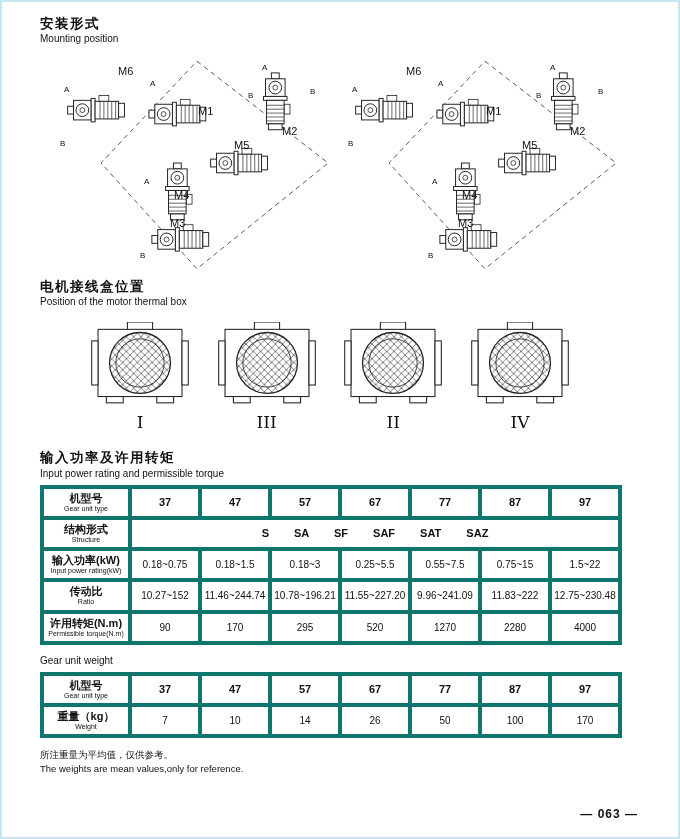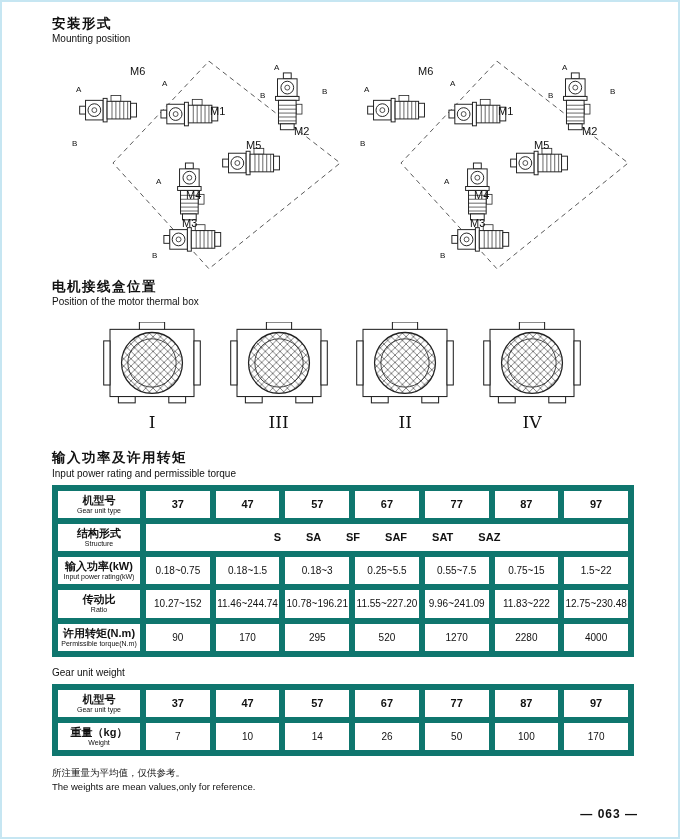--- a/index.html
+++ b/index.html
@@ -9,21 +9,21 @@
     font-family:"Liberation Sans","DejaVu Sans",sans-serif;
     color:#111;
   }
   .page {
     position:relative;
     width:680px; height:839px;
     background:#fff;
     border:2px solid #c6e6f2;
     overflow:hidden;
   }
-  .content { padding:12px 30px 0 50px; }
+  .content { padding:12px 30px 0 38px; }
 
   
   .sec { }
   .t-zh { font-size:13.5px; font-weight:bold; letter-spacing:1.5px; line-height:1.2; }
   .t-en { font-size:10px; line-height:1.2; margin-top:1px; }
 
   
   .clusters { display:flex; gap:4px; margin-top:6px; margin-left:12px; }
   .cluster { position:relative; width:284px; height:228px; }
   .cluster svg { display:block; }
@@ -32,21 +32,21 @@
   .axl  { position:absolute; font-size:8px; }
 
   
   .tb-row { display:flex; justify-content:space-between; width:484px; margin:14px 0 0 48px; }
   .tb-item { width:104px; text-align:center; }
   .tb-item svg { display:block; margin:0 auto; }
   .roman { font-family:"DejaVu Serif","Liberation Serif",serif; font-size:17px; margin-top:6px; }
 
   
   table.spec { border-collapse:collapse; table-layout:fixed; width:582px; margin-top:5px; }
-  .spec th, .spec td { border:6px solid #0f766e; text-align:center; vertical-align:middle; padding:3px 0; background:#fff; }
+  .spec th, .spec td { border:4px solid #0f766e; text-align:center; vertical-align:middle; padding:3px 0; background:#fff; }
   .hzh { display:block; font-size:11px; font-weight:bold; line-height:1.2; }
   .hen { display:block; font-size:7px; font-weight:normal; line-height:1.15; }
   .model { font-weight:bold; font-size:11px; }
   .val { font-size:10px; }
   .structure-val { font-size:11px; font-weight:bold; word-spacing:22px; }
 
   
   .footnote { margin-top:10px; }
   .fn-zh { font-size:9.5px; line-height:1.4; }
   .fn-en { font-size:9.5px; line-height:1.4; }

